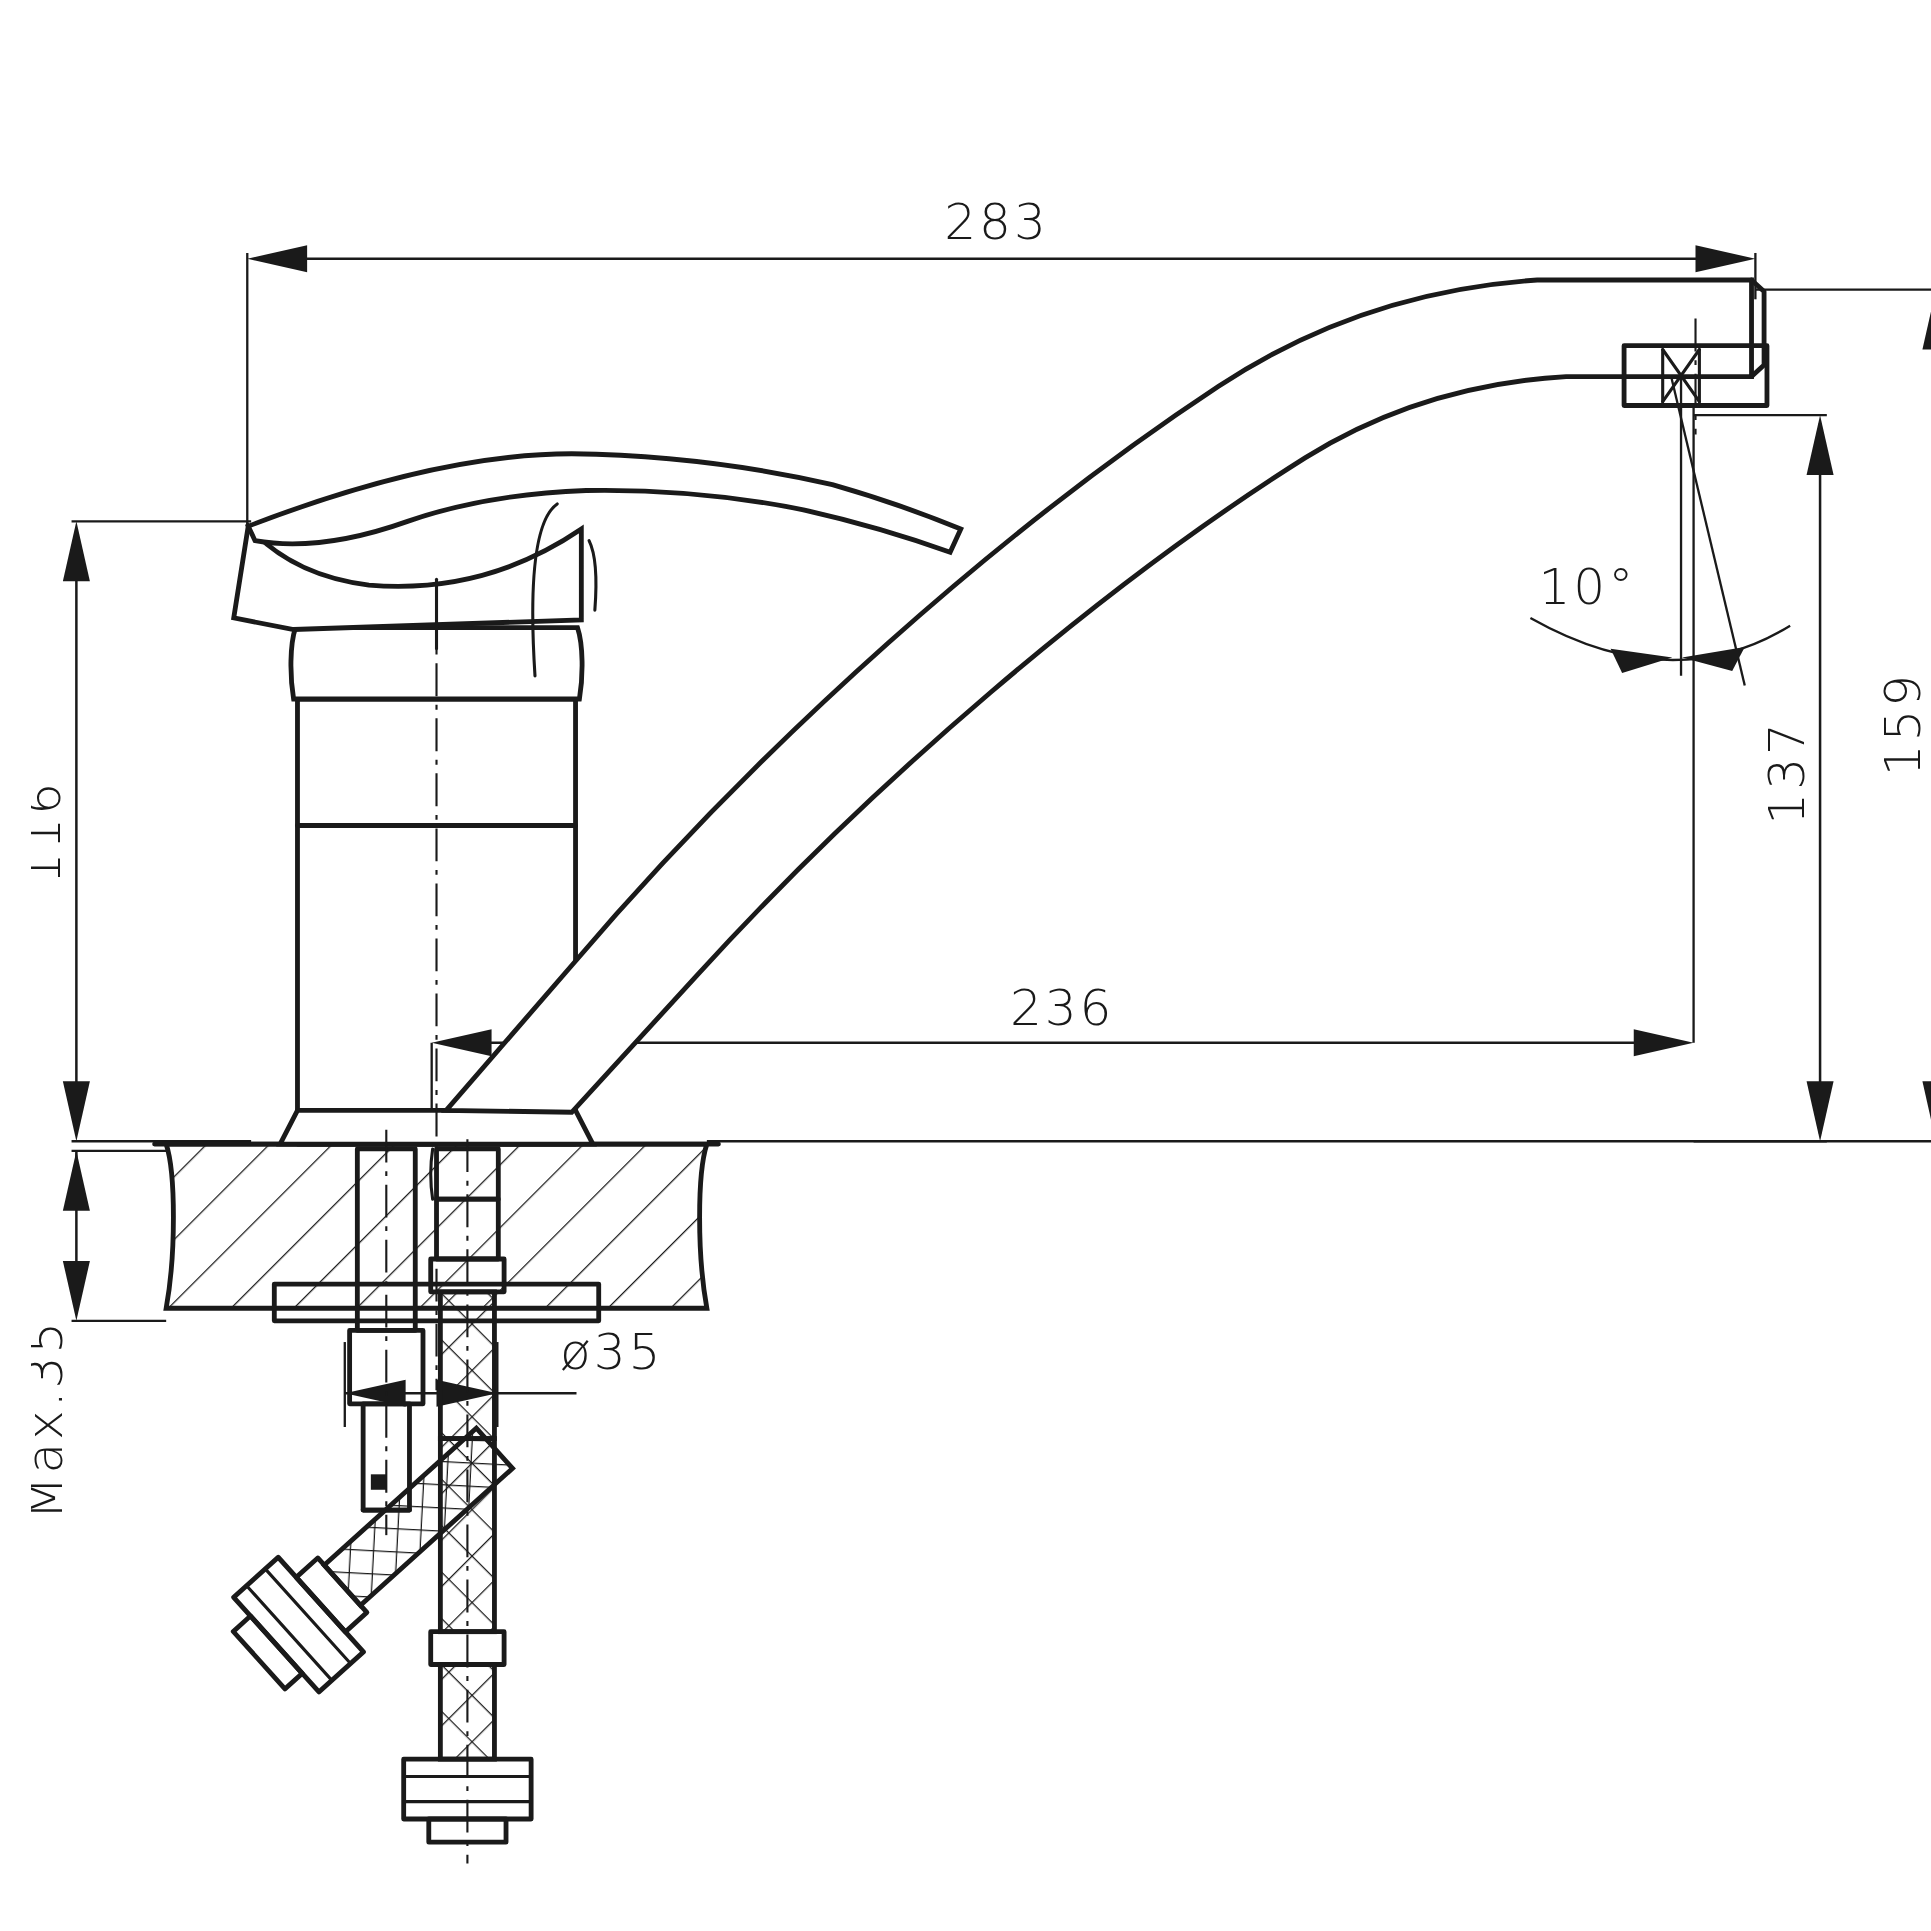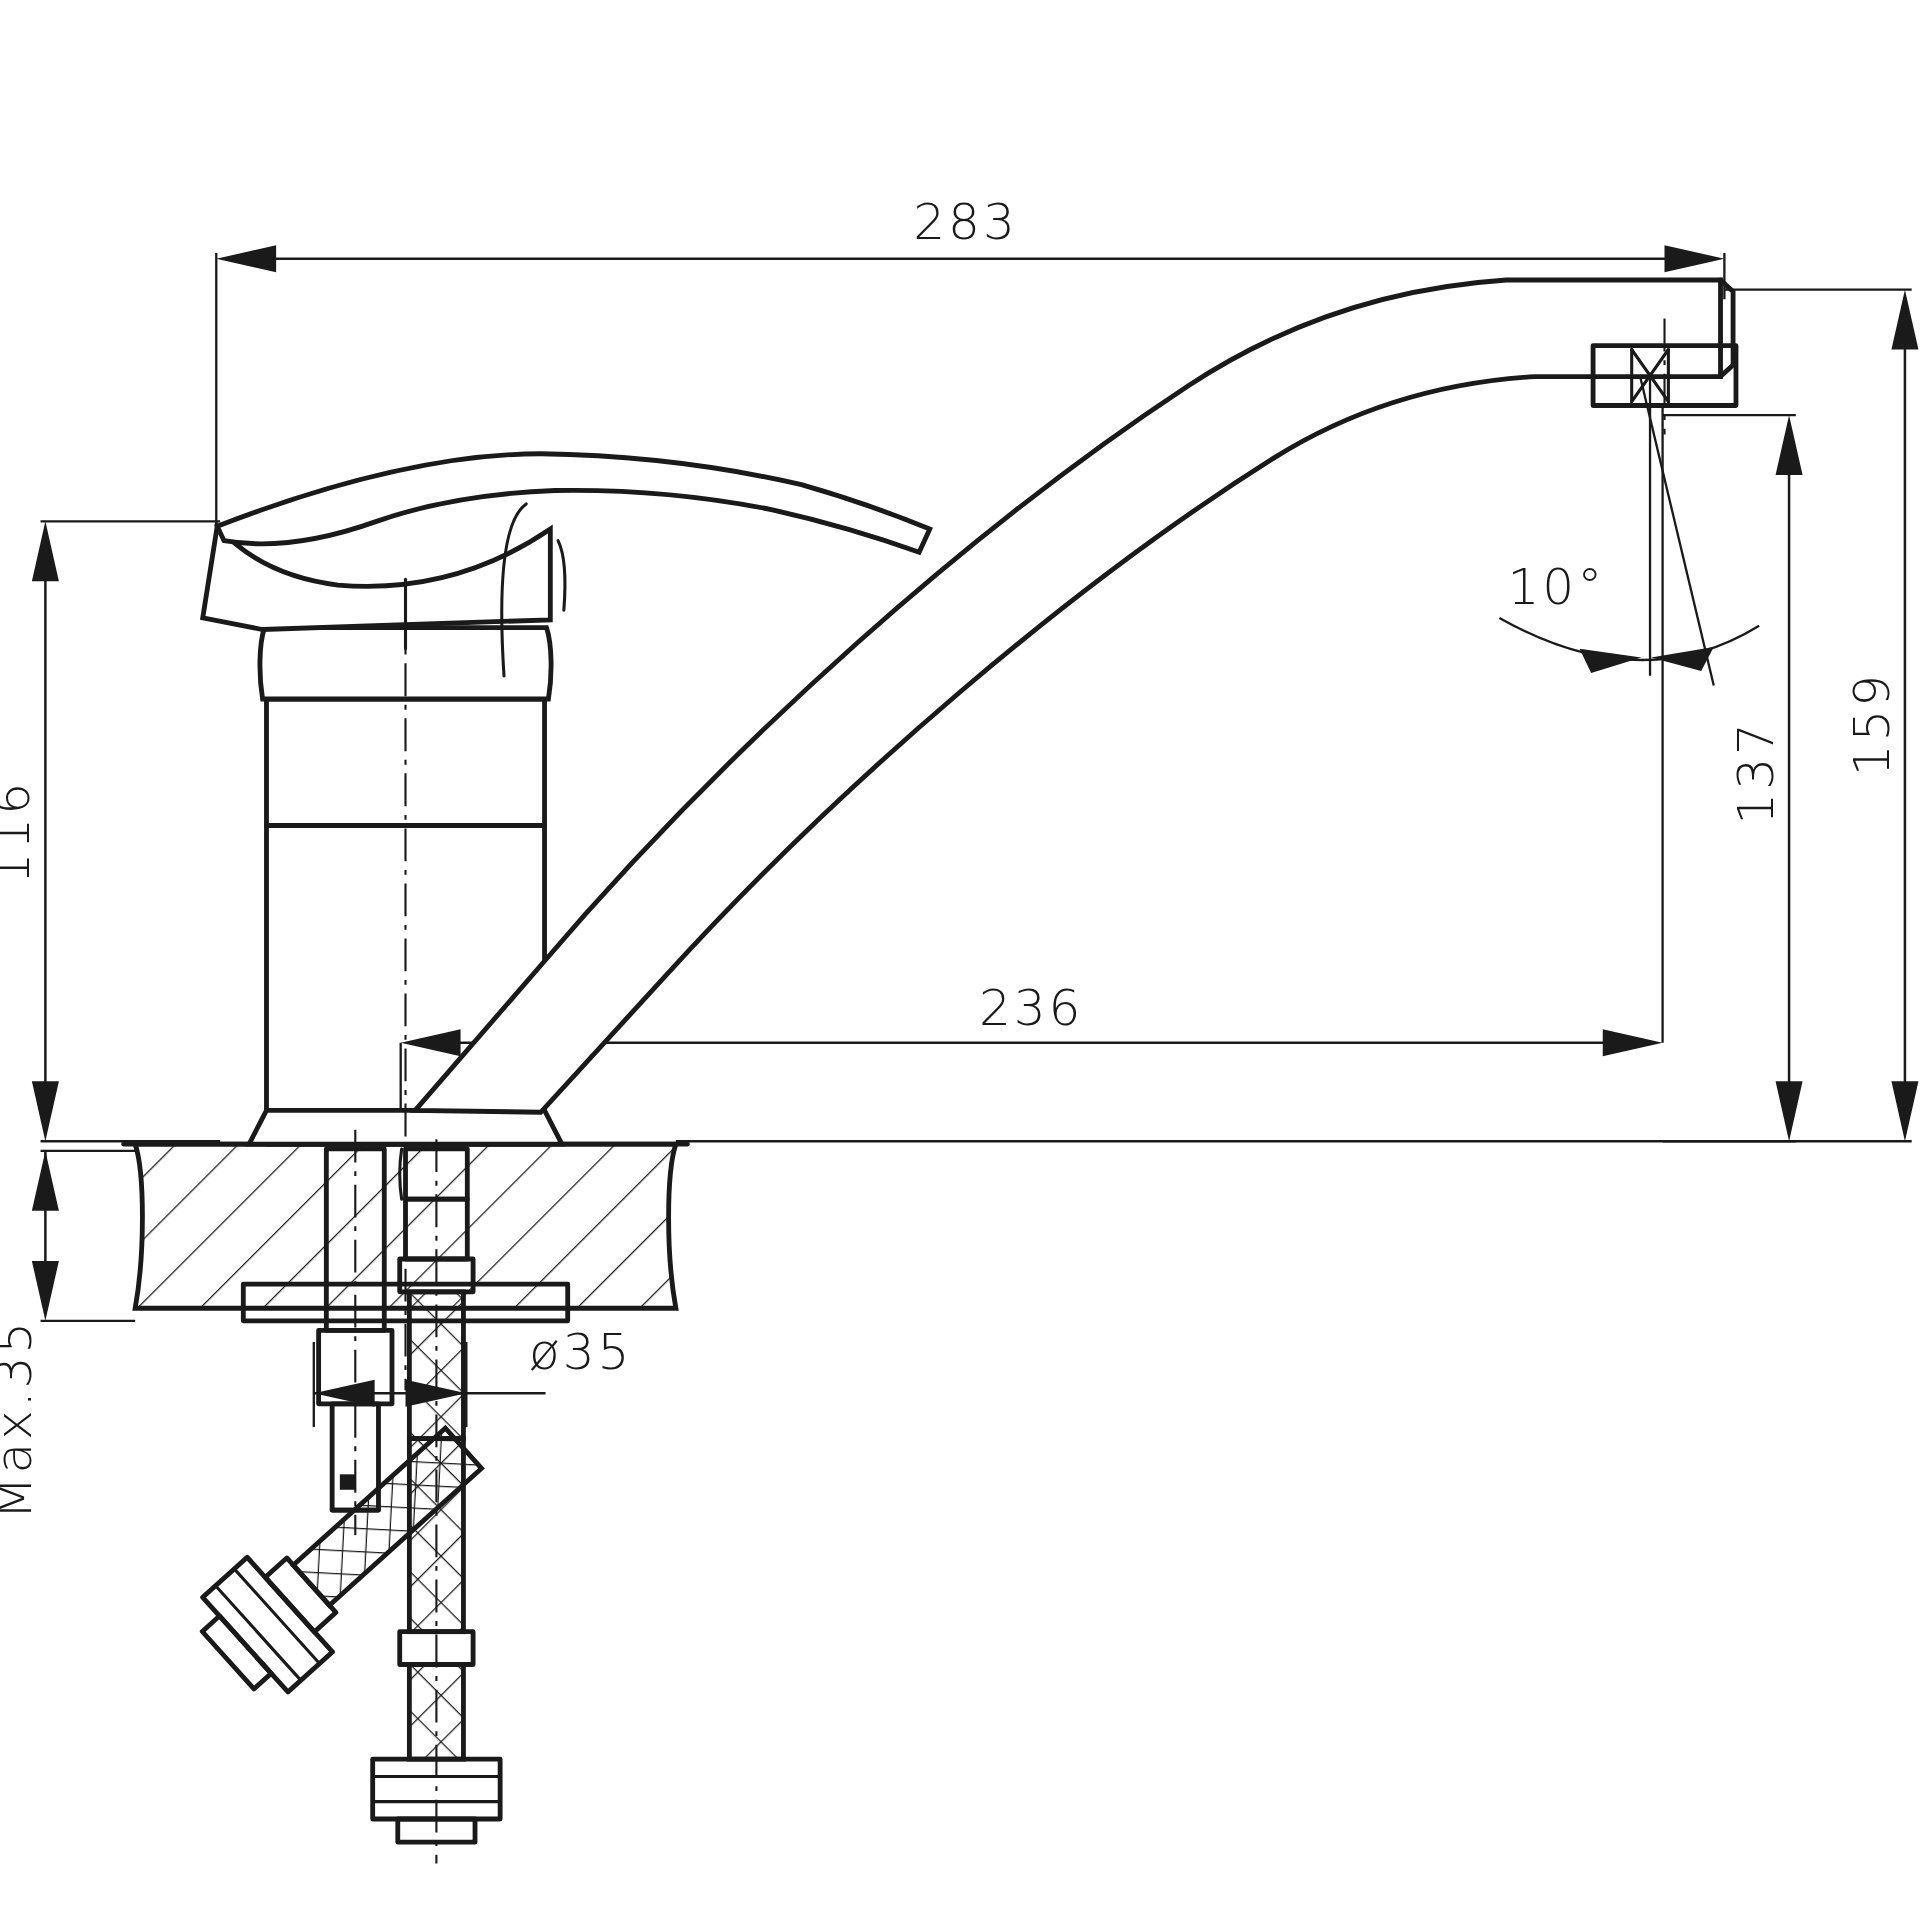--- a/index.html
+++ b/index.html
@@ -12,20 +12,21 @@
     width: 1931px;
     height: 1931px;
     font-family: "Liberation Sans", sans-serif;
     overflow: hidden;
   }
   #drawing-root {
     position: relative;
     width: 1699px;
     height: 1931px;
     background: #ffffff;
+    margin-left: 31px;
   }
   svg#tech-drawing {
     display: block;
     width: 1931px;
     height: 1931px;
   }
   .obj-line {
     fill: none;
     stroke: #1a1a1a;
     stroke-width: 5;

